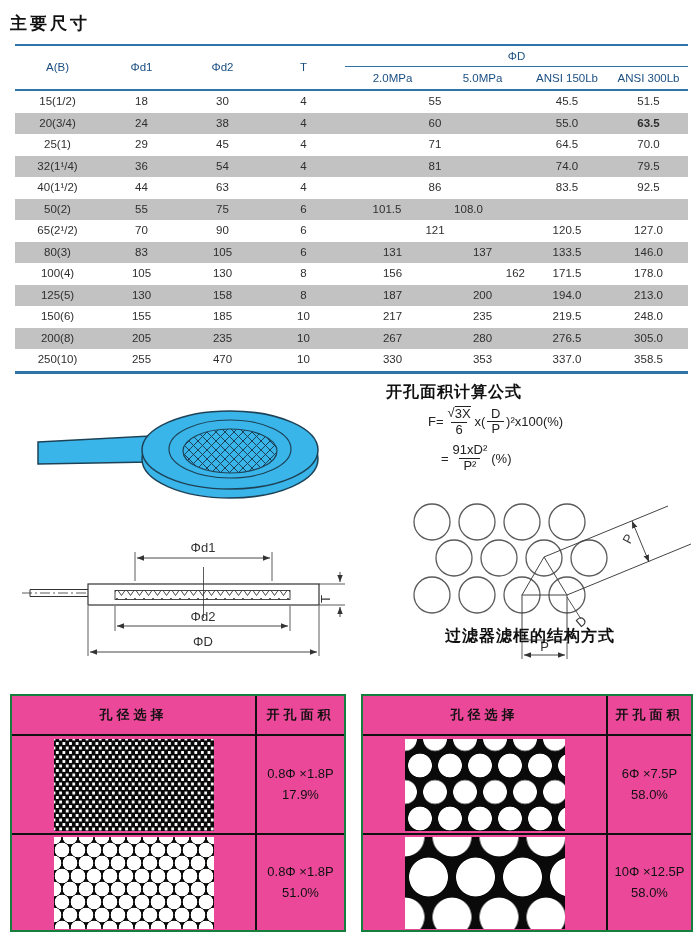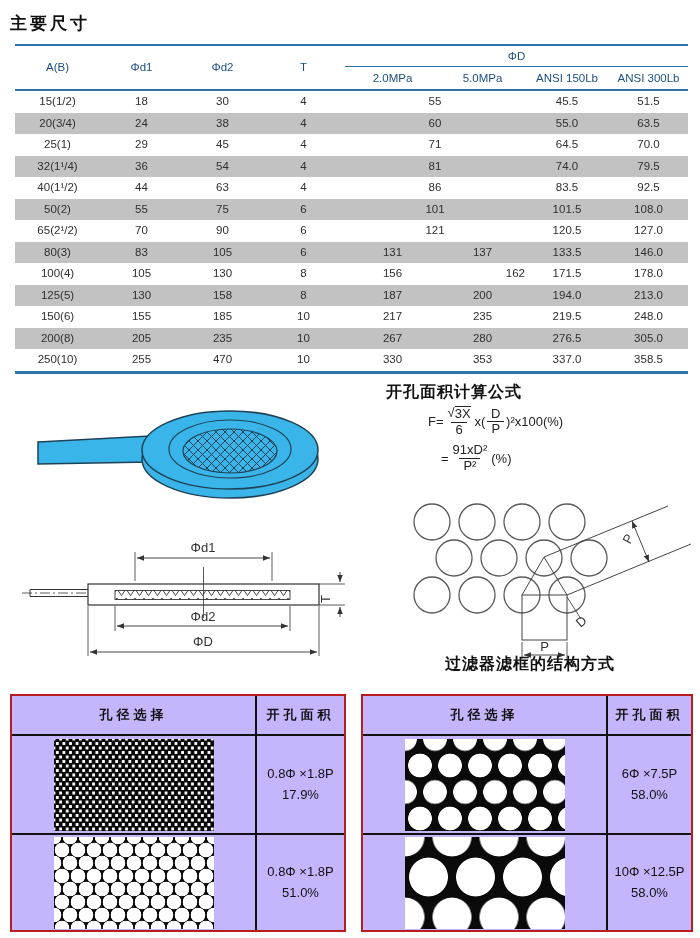--- a/index.html
+++ b/index.html
@@ -27,25 +27,25 @@
   .formula-title{position:absolute;left:386px;top:382px;font-size:16px;font-weight:bold;
                  color:#111;letter-spacing:1px;}
   .formula{position:absolute;left:428px;top:406px;font-size:13px;color:#222;}
   .fline{display:flex;align-items:center;gap:2px;margin-bottom:5px;}
   .frac{display:inline-flex;flex-direction:column;align-items:center;line-height:1.15;}
   .frac .num{padding:0 2px;display:inline-flex;align-items:flex-start;}
   .frac .den{border-top:1px solid #222;padding:0 4px;}
   .radicand{border-top:1.2px solid #222;}
   .l2{margin-left:13px;}
   
-  .structure-title{position:absolute;left:390px;top:654px;width:280px;text-align:center;
+  .structure-title{position:absolute;left:390px;top:626px;width:280px;text-align:center;
                    font-size:16px;font-weight:bold;color:#111;letter-spacing:1px;}
   
-  .ptable{position:absolute;top:694px;height:238px;border:2px solid #b91c1c;
-          box-sizing:border-box;display:flex;flex-direction:column;background:#c4b5fd;}
+  .ptable{position:absolute;top:694px;height:238px;border:2px solid #15803d;
+          box-sizing:border-box;display:flex;flex-direction:column;background:#ec4899;}
   .pt-left{left:10px;width:336px;}
   .pt-right{left:361px;width:332px;}
   .phead{height:38px;border-bottom:2px solid #111;display:flex;flex:none;}
   .prow{height:97px;display:flex;flex:none;}
   .prow.last{flex:1;border-top:2px solid #111;}
   .pc1{width:245px;border-right:2px solid #111;display:flex;align-items:center;
        justify-content:center;box-sizing:border-box;}
   .pc2{flex:1;display:flex;flex-direction:column;align-items:center;justify-content:center;
        font-size:13px;color:#111;line-height:1.55;text-align:center;}
   .phead .pc1,.phead .pc2{font-weight:bold;font-size:13px;letter-spacing:4px;color:#111;}
@@ -103,21 +103,21 @@
           <div class="tcell" style="width: 84px;">45.5</div>
           <div class="tcell" style="width: 79px;">51.5</div>
         </div>
         <div class="trow">
           <div class="tcell" style="width: 85px;">20(3/4)</div>
           <div class="tcell" style="width: 83px;">24</div>
           <div class="tcell" style="width: 79px;">38</div>
           <div class="tcell" style="width: 83px;">4</div>
           <div class="tcell" style="width: 180px;">60</div>
           <div class="tcell" style="width: 84px;">55.0</div>
-          <div class="tcell" style="width: 79px;">63.5</div>
+          <div class="tcell" style="width: 79px; font-weight: bold;">63.5</div>
         </div>
         <div class="trow">
           <div class="tcell" style="width: 85px;">25(1)</div>
           <div class="tcell" style="width: 83px;">29</div>
           <div class="tcell" style="width: 79px;">45</div>
           <div class="tcell" style="width: 83px;">4</div>
           <div class="tcell" style="width: 180px; text-align: center;">71</div>
           <div class="tcell" style="width: 84px;">64.5</div>
           <div class="tcell" style="width: 79px;">70.0</div>
         </div>
@@ -137,21 +137,20 @@
           <div class="tcell" style="width: 83px;">4</div>
           <div class="tcell" style="width: 180px;">86</div>
           <div class="tcell" style="width: 84px;">83.5</div>
           <div class="tcell" style="width: 79px;">92.5</div>
         </div>
         <div class="trow">
           <div class="tcell" style="width: 85px;">50(2)</div>
           <div class="tcell" style="width: 83px;">55</div>
           <div class="tcell" style="width: 79px;">75</div>
           <div class="tcell" style="width: 83px;">6</div>
-          <div class="tcell" style="width: 180px;">101</div>
           <div class="tcell" style="width: 84px;">101.5</div>
           <div class="tcell" style="width: 79px;">108.0</div>
         </div>
         <div class="trow">
           <div class="tcell" style="width: 85px;">65(2¹/2)</div>
           <div class="tcell" style="width: 83px;">70</div>
           <div class="tcell" style="width: 79px;">90</div>
           <div class="tcell" style="width: 83px;">6</div>
           <div class="tcell" style="width: 180px;">121</div>
           <div class="tcell" style="width: 84px;">120.5</div>

